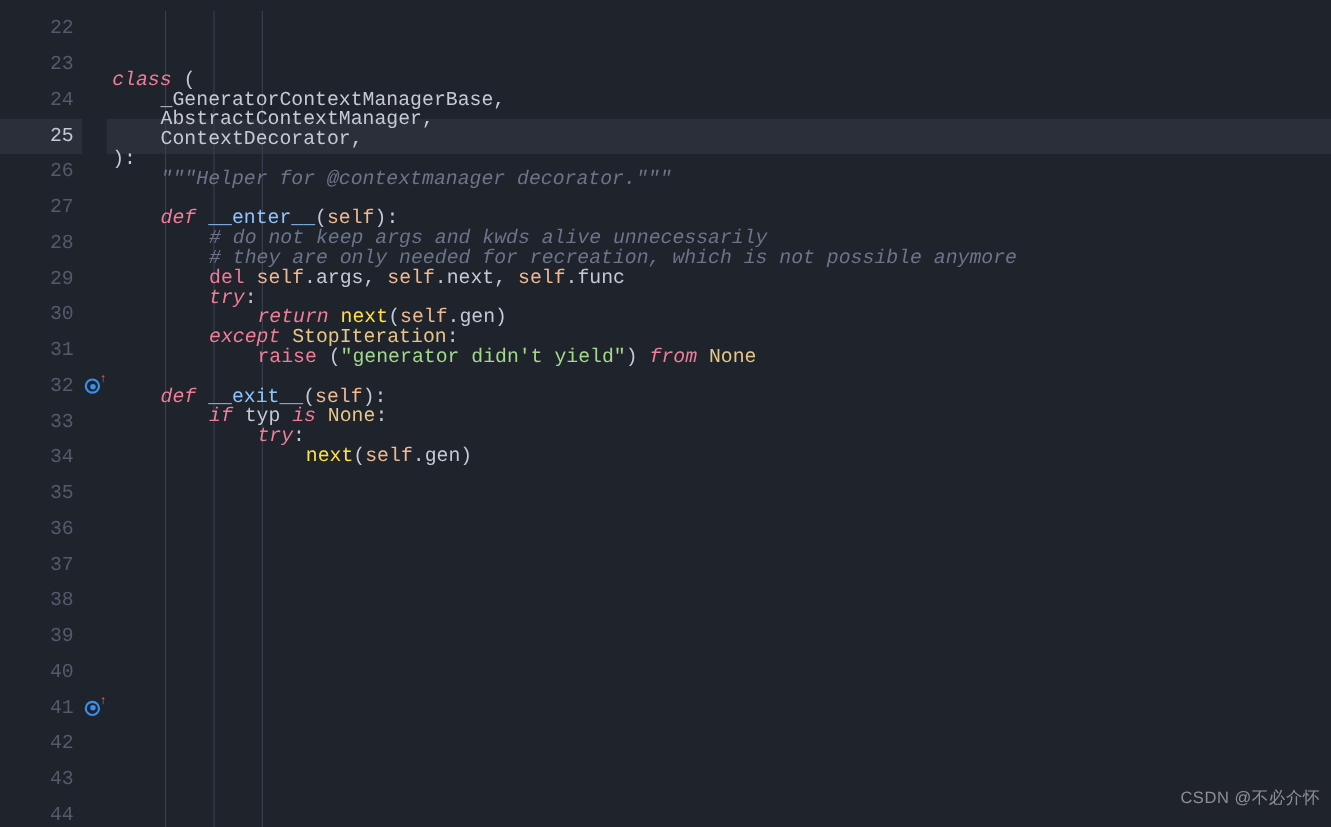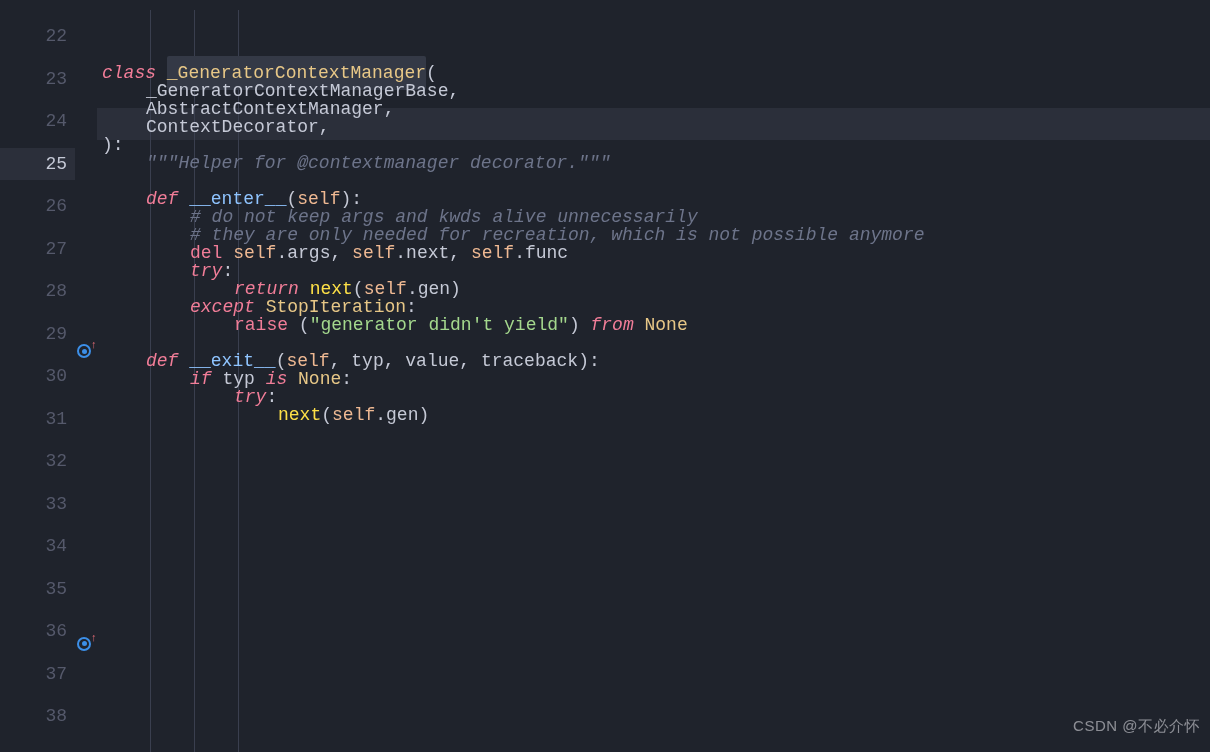--- a/index.html
+++ b/index.html
@@ -26,21 +26,20 @@
     user-select: none;
     padding-top: 10px;
   }
   .gutter-line {
     height: 32.5px;
     display: flex;
     align-items: center;
     justify-content: flex-end;
     padding-right: 8px;
     position: relative;
-    margin-top: 10px;
   }
   .icon-col {
     width: 22px;
     background: #1f232c;
     flex-shrink: 0;
     padding-top: 10px;
     position: relative;
   }
   .icon-cell {
     height: 32.5px;
@@ -209,36 +208,36 @@
       <div class="icon-cell"></div>
     </div>
   <div class="code-area" id="code">
     <div class="indent-guide guide-1"></div>
     <div class="indent-guide guide-2"></div>
     <div class="indent-guide guide-3"></div>
   <div class="code-line" style="padding-left: 5px;"></div>
       <div class="code-line" style="padding-left: 5px;"></div>
       <div class="code-line" style="padding-left: 5px;"></div>
       <div class="line-highlight" style="top: 107.5px;"></div>
-      <div class="code-line" style="padding-left: 5px;"><span class="k">class </span><span class="cls token-highlight">_GeneratorContextManager</span><span class="p">(</span></div>
+      <div class="code-line" style="padding-left: 5px;"><span class="k">class </span><span class="p">(</span></div>
       <div class="code-line" style="padding-left: 49px; text-align: center;"><span class="nm">_GeneratorContextManagerBase</span><span class="p">,</span></div>
       <div class="code-line" style="padding-left: 49px;"><span class="nm">AbstractContextManager</span><span class="p">,</span></div>
       <div class="code-line" style="padding-left: 49px;"><span class="nm">ContextDecorator</span><span class="p">,</span></div>
       <div class="code-line" style="padding-left: 5px;"><span class="p">)</span><span class="p">:</span></div>
       <div class="code-line" style="padding-left: 49px;"><span class="ds">"""Helper for @contextmanager decorator."""</span></div>
       <div class="code-line" style="padding-left: 5px;"></div>
       <div class="code-line" style="padding-left: 49px;"><span class="k">def </span><span class="mag">__enter__</span><span class="p">(</span><span class="sf">self</span><span class="p">)</span><span class="p">:</span></div>
       <div class="code-line" style="padding-left: 93px;"><span class="co"># do not keep args and kwds alive unnecessarily</span></div>
       <div class="code-line" style="padding-left: 93px;"><span class="co"># they are only needed for recreation, which is not possible anymore</span></div>
       <div class="code-line" style="padding-left: 93px;"><span class="kd">del </span><span class="sf">self</span><span class="p">.</span><span class="nm">args</span><span class="p">, </span><span class="sf">self</span><span class="p">.</span><span class="nm">next</span><span class="p">, </span><span class="sf">self</span><span class="p">.</span><span class="nm">func</span></div>
       <div class="code-line" style="padding-left: 93px;"><span class="k">try</span><span class="p">:</span></div>
       <div class="code-line" style="padding-left: 137px; text-align: right;"><span class="k">return </span><span class="fn">next</span><span class="p">(</span><span class="sf">self</span><span class="p">.</span><span class="nm">gen</span><span class="p">)</span></div>
       <div class="code-line" style="padding-left: 93px;"><span class="k">except </span><span class="cls">StopIteration</span><span class="p">:</span></div>
       <div class="code-line" style="padding-left: 137px;"><span class="kd">raise </span><span class="p">(</span><span class="st">"generator didn't yield"</span><span class="p">)</span><span class="k"> from </span><span class="bi">None</span></div>
       <div class="code-line" style="padding-left: 5px;"></div>
-      <div class="code-line" style="padding-left: 49px;"><span class="k">def </span><span class="mag">__exit__</span><span class="p">(</span><span class="sf">self</span><span class="nm">, typ, value, traceback</span><span class="p">)</span><span class="p">:</span></div>
+      <div class="code-line" style="padding-left: 49px;"><span class="k">def </span><span class="mag">__exit__</span><span class="p">(</span><span class="sf">self</span><span class="p">)</span><span class="p">:</span></div>
       <div class="code-line" style="padding-left: 93px;"><span class="k">if </span><span class="nm">typ </span><span class="op">is </span><span class="bi">None</span><span class="p">:</span></div>
       <div class="code-line" style="padding-left: 137px;"><span class="k">try</span><span class="p">:</span></div>
       <div class="code-line" style="padding-left: 181px;"><span class="fn">next</span><span class="p">(</span><span class="sf">self</span><span class="p">.</span><span class="nm">gen</span><span class="p">)</span></div>
     </div>
 </div>
 
 <div class="watermark">CSDN @不必介怀</div>
 
 </body></html>

